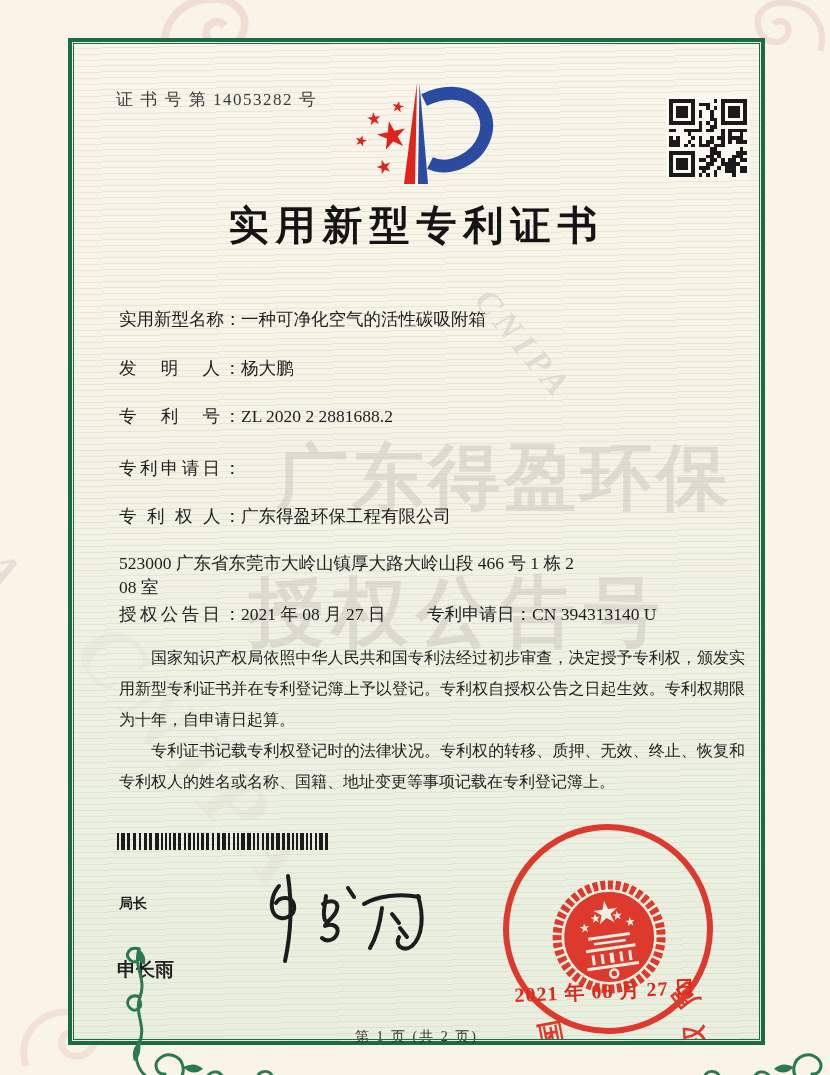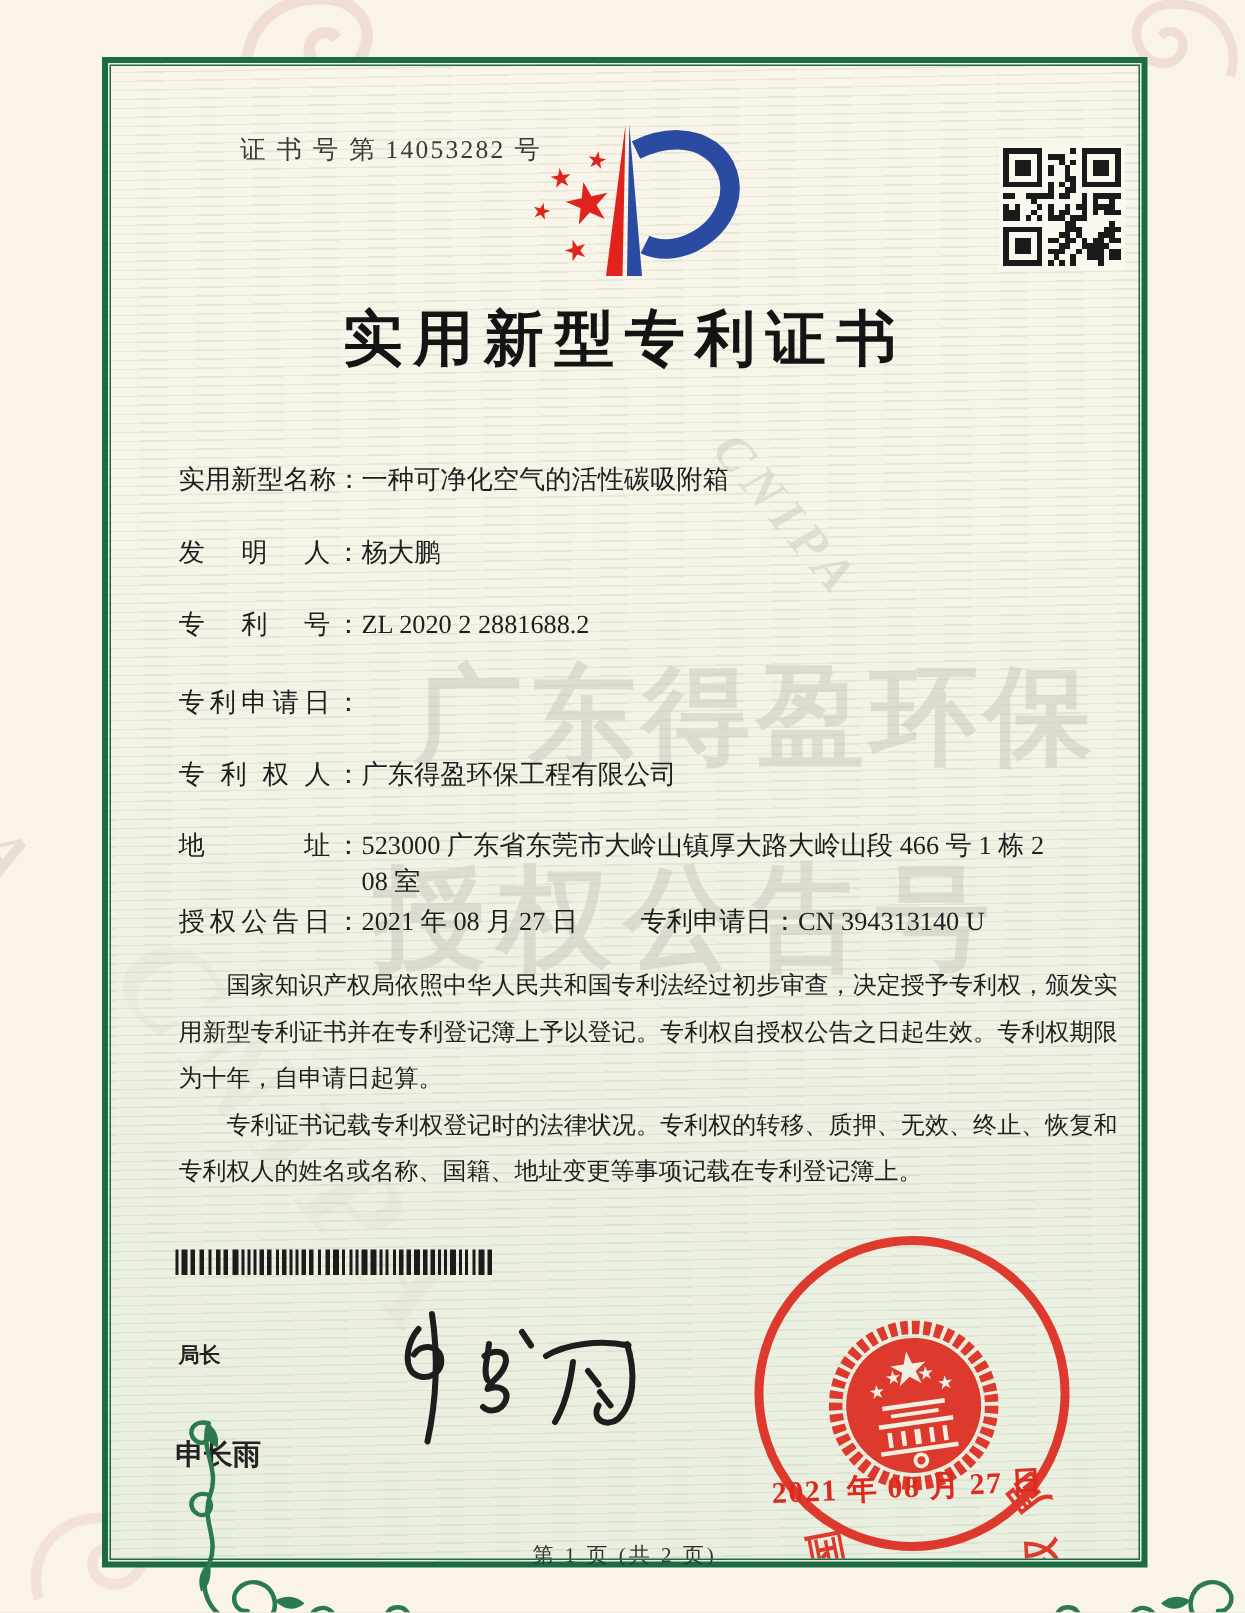--- a/index.html
+++ b/index.html
@@ -23,21 +23,21 @@
   .frame > *{position:absolute;}
   
   .wm{color:#cfc9c0;font-family:"Liberation Sans","DejaVu Sans",sans-serif;font-weight:700;white-space:nowrap;pointer-events:none;}
   .wm-company{left:204px;top:388px;font-size:72px;letter-spacing:4px;opacity:.55;}
   .wm-usage{left:176px;top:520px;font-size:76px;letter-spacing:8px;opacity:.55;}
   .wm-cnipa{font-family:"Liberation Serif","DejaVu Serif",serif;font-style:italic;transform-origin:0 0;transform:rotate(50deg);}
   .wm-c1{left:424px;top:240px;font-size:34px;letter-spacing:6px;opacity:.5;}
   .wm-c2{left:-148px;top:392px;font-size:46px;letter-spacing:8px;opacity:.45;}
   .wm-c3{left:60px;top:560px;font-size:88px;letter-spacing:12px;opacity:.15;}
   
-  .cert-number{left:44px;top:46px;font-size:17px;letter-spacing:1.5px;color:#3a3a3a;margin-left:44px;}
+  .cert-number{left:44px;top:46px;font-size:17px;letter-spacing:1.5px;color:#3a3a3a;}
   .logo{left:262px;top:28px;width:170px;height:130px;}
   .qr{left:594px;top:54px;width:84px;height:84px;}
   .title{left:0;right:0;top:156px;text-align:center;font-size:40px;font-weight:700;letter-spacing:7px;color:#141414;}
   
   .fields{left:47px;top:265px;width:630px;height:330px;}
   .frow{position:absolute;left:0;right:0;display:flex;font-size:17.5px;line-height:25px;color:#1e1e1e;white-space:nowrap;}
   .flabel{width:122px;flex:none;text-align:justify;text-align-last:justify;}
   .flabel2{flex:none;}
   .fvalue{flex:none;}
   .fvalue.wrap{white-space:normal;line-height:24px;}
@@ -353,21 +353,20 @@
         <span class="fvalue">ZL 2020 2 2881688.2</span>
       </div>
       <div class="frow" style="top:149px">
         <span class="flabel">专利申请日：</span>
       </div>
       <div class="frow" style="top:197px">
         <span class="flabel">专 利 权 人：</span>
         <span class="fvalue">广东得盈环保工程有限公司</span>
       </div>
       <div class="frow" style="top:244px">
-        <span class="flabel">地　　　址：</span>
         <span class="fvalue wrap"><span>523000 广东省东莞市大岭山镇厚大路大岭山段 466 号 1 栋 2</span><br><span>08 室</span></span>
       </div>
       <div class="frow" style="top:295px">
         <span class="flabel">授权公告日：</span>
         <span class="fvalue w186">2021 年 08 月 27 日</span>
         <span class="flabel2">专利申请日：</span>
         <span class="fvalue">CN 394313140 U</span>
       </div>
     </div>
 

